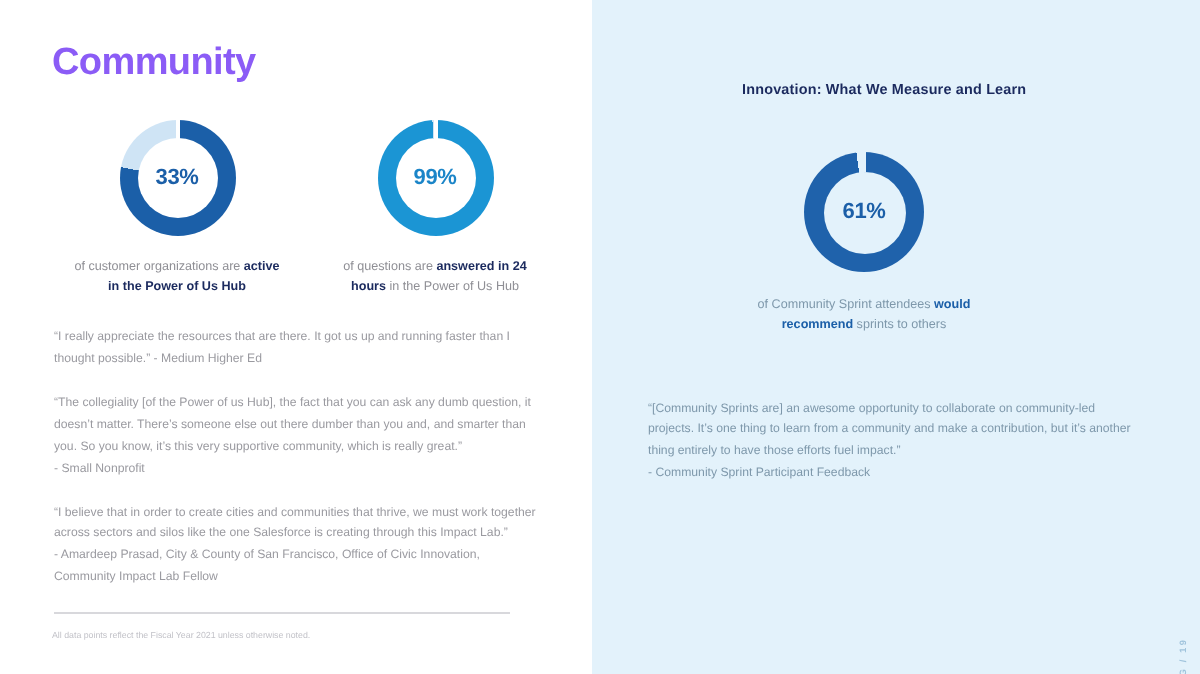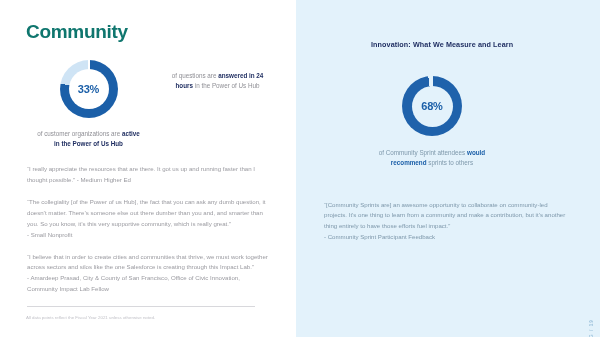--- a/index.html
+++ b/index.html
@@ -12,21 +12,21 @@
   }
   .slide{position:absolute;inset:0;display:flex;}
 
   
   .left-panel{
     width:296px;height:337px;background:#ffffff;
     position:relative;box-sizing:border-box;
     padding:22px 24px 0 26px;
   }
   .page-title{
-    font-size:19px;color:#0f766e;font-weight:700;
+    font-size:19px;color:#8b5cf6;font-weight:700;
     letter-spacing:-0.3px;line-height:1.05;margin:0 0 7px 0;
   }
   .section-subtitle{
     font-size:7.2px;color:#1b2a5e;font-weight:700;
     letter-spacing:0.1px;margin:0;
   }
 
   
   .donut-row{display:flex;margin-top:18px;padding-left:8px;gap:20px;}
   .stat-block{width:118px;display:flex;flex-direction:column;align-items:center;}
@@ -117,20 +117,25 @@
           <div class="notch"></div>
           <span class="pct">33%</span>
         </div>
         <div class="stat-caption">
           <span>of customer organizations are </span><b>active</b><br>
           <b>in the Power of Us Hub</b>
         </div>
       </div>
 
       <div class="stat-block">
+        <div class="donut mid" id="donut-99" style="background: conic-gradient(rgb(27, 149, 212) 0deg, rgb(27, 149, 212) 356.4deg, rgb(207, 228, 245) 356.4deg, rgb(207, 228, 245) 360deg);">
+          <div class="hole"></div>
+          <div class="notch"></div>
+          <span class="pct">99%</span>
+        </div>
         <div class="stat-caption">
           <span>of questions are </span><b>answered in 24</b><br>
           <b>hours</b><span> in the Power of Us Hub</span>
         </div>
       </div>
 
     </div>
 
     <div class="quotes">
       <p class="quote">
@@ -155,21 +160,21 @@
   </div>
 
   <div class="right-panel">
 
     <p class="section-subtitle">Innovation: What We Measure and Learn</p>
 
     <div class="right-donut-wrap">
       <div class="donut on-tint" id="donut-98" style="background: conic-gradient(rgb(31, 98, 171) 0deg, rgb(31, 98, 171) 352.8deg, rgb(227, 242, 251) 352.8deg, rgb(227, 242, 251) 360deg);">
         <div class="hole"></div>
         <div class="notch"></div>
-        <span class="pct">68%</span>
+        <span class="pct">61%</span>
       </div>
       <div class="stat-caption">
         <span>of Community Sprint attendees </span><b>would</b><br>
         <b>recommend</b><span> sprints to others</span>
       </div>
     </div>
 
     <p class="right-quote">
       <span>“[Community Sprints are] an awesome opportunity to collaborate on community-led projects. It’s one thing to learn from a community and make a contribution, but it’s another thing entirely to have those efforts fuel impact.”</span><br>
       <span>- Community Sprint Participant Feedback</span>

